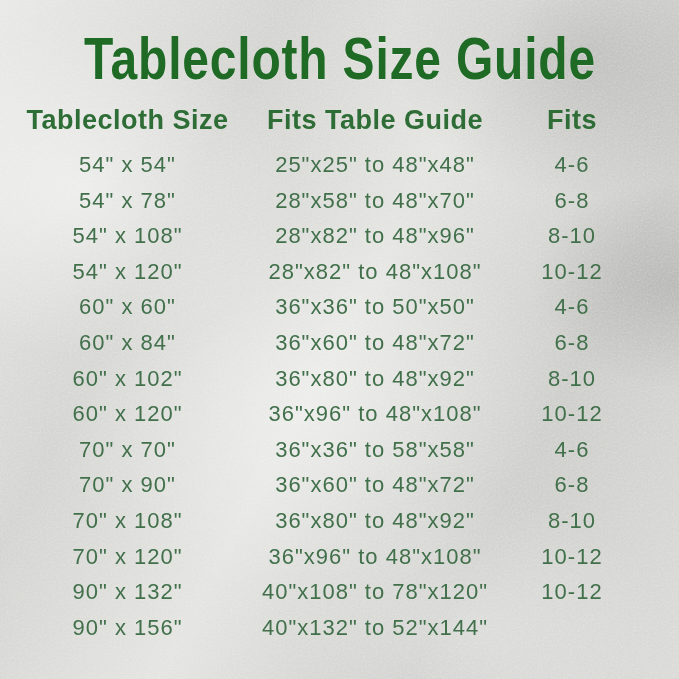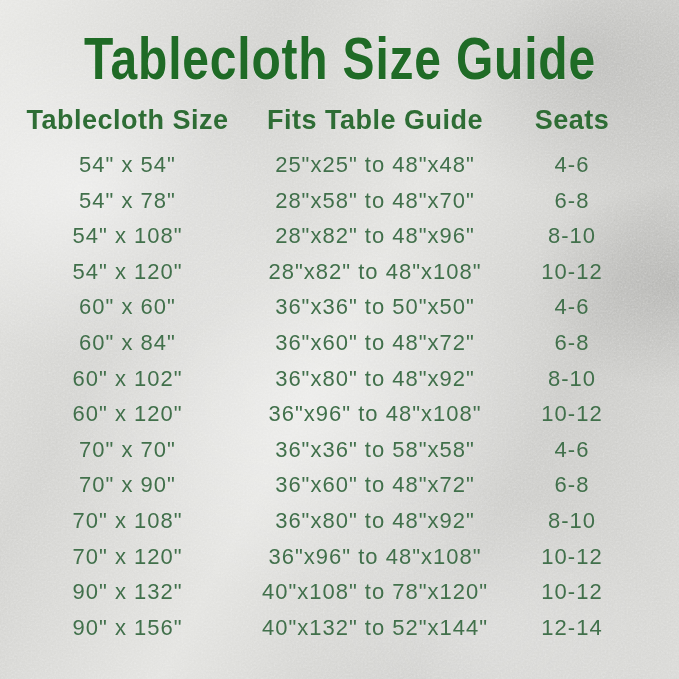--- a/index.html
+++ b/index.html
@@ -102,21 +102,21 @@
 
     <div class="title">
       <span class="title-text">Tablecloth Size Guide</span>
     </div>
 
     <div class="size-table">
 
       <div class="header-row">
         <div class="cell">Tablecloth Size</div>
         <div class="cell">Fits Table Guide</div>
-        <div class="cell">Seats</div>
+        <div class="cell">Fits</div>
       </div>
 
       <div class="rows">
           <div class="row">
             <div class="cell">54" x 54"</div>
             <div class="cell">25"x25" to 48"x48"</div>
             <div class="cell">4-6</div>
           </div>
           <div class="row">
             <div class="cell">54" x 78"</div>
@@ -174,19 +174,18 @@
             <div class="cell">10-12</div>
           </div>
           <div class="row">
             <div class="cell">90" x 132"</div>
             <div class="cell">40"x108" to 78"x120"</div>
             <div class="cell">10-12</div>
           </div>
           <div class="row">
             <div class="cell">90" x 156"</div>
             <div class="cell">40"x132" to 52"x144"</div>
-            <div class="cell">12-14</div>
           </div>
         </div>
 
     </div>
   </div>
 </div>
 
 </body></html>

